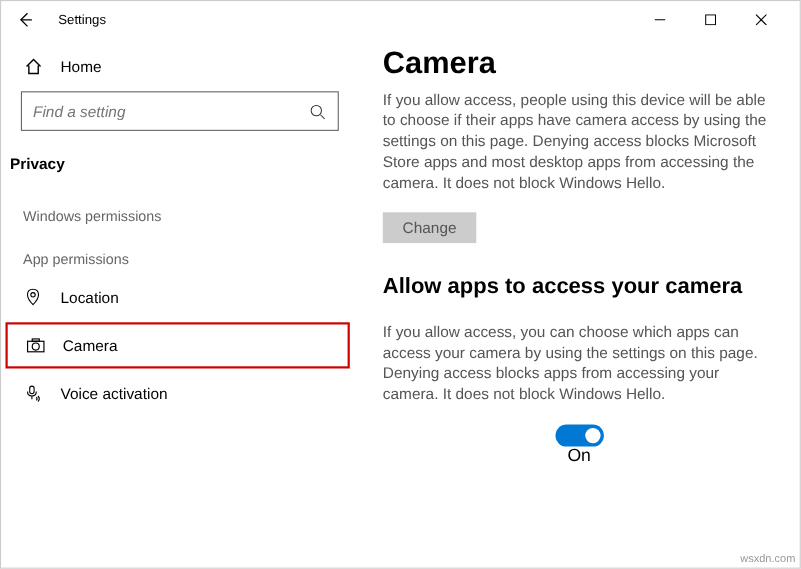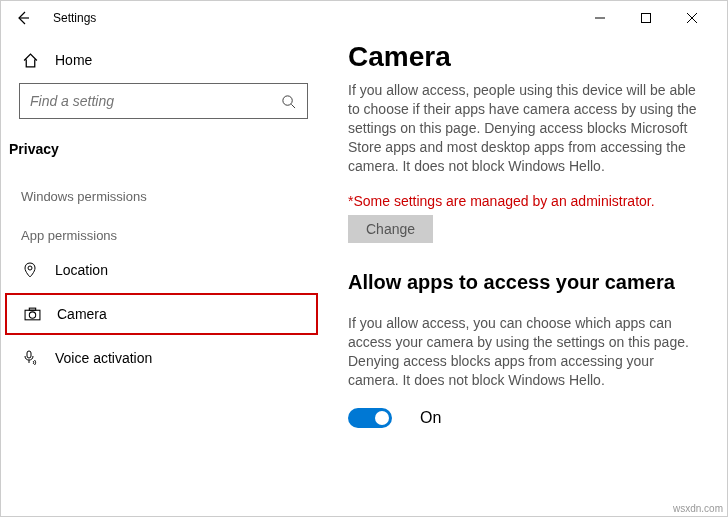--- a/index.html
+++ b/index.html
@@ -86,21 +86,21 @@
 }
 .change-btn {
   display: inline-block;
   background: #ccc;
   color: #555;
   font-size: 14px;
   padding: 6px 18px;
   margin-bottom: 28px;
 }
 .subhead { font-size: 20px; font-weight: 600; margin-bottom: 20px; }
-.toggle-row { display: flex; align-items: center; gap: 28px; margin-top: 16px; }
+.toggle-row { display: flex; align-items: center; gap: 0; margin-top: 16px; flex-direction: column; }
 .toggle {
   width: 44px; height: 20px; border-radius: 10px;
   background: #0078d4; position: relative;
 }
 .toggle::after {
   content: ""; position: absolute; right: 3px; top: 3px;
   width: 14px; height: 14px; border-radius: 50%; background: #fff;
 }
 .watermark {
   position: absolute; right: 4px; bottom: 2px;
@@ -197,21 +197,20 @@
             <path d="M11 11 C12 12 12 13 11 14 M12.5 10 C14 11.5 14 13.5 12.5 15" stroke="#000" fill="none"></path>
           </svg>
       </span>
       <span>Voice activation</span>
     </div>
   </div>
 
   <div class="content">
     <div class="page-title">Camera</div>
     <div class="desc">If you allow access, people using this device will be able to choose if their apps have camera access by using the settings on this page. Denying access blocks Microsoft Store apps and most desktop apps from accessing the camera. It does not block Windows Hello.</div>
-    <div class="admin-note">*Some settings are managed by an administrator.</div>
     <div><div class="change-btn">Change</div></div>
 
     <div class="subhead">Allow apps to access your camera</div>
     <div class="desc">If you allow access, you can choose which apps can access your camera by using the settings on this page. Denying access blocks apps from accessing your camera. It does not block Windows Hello.</div>
 
     <div class="toggle-row">
       <div class="toggle"></div>
       <span>On</span>
     </div>
   </div>

